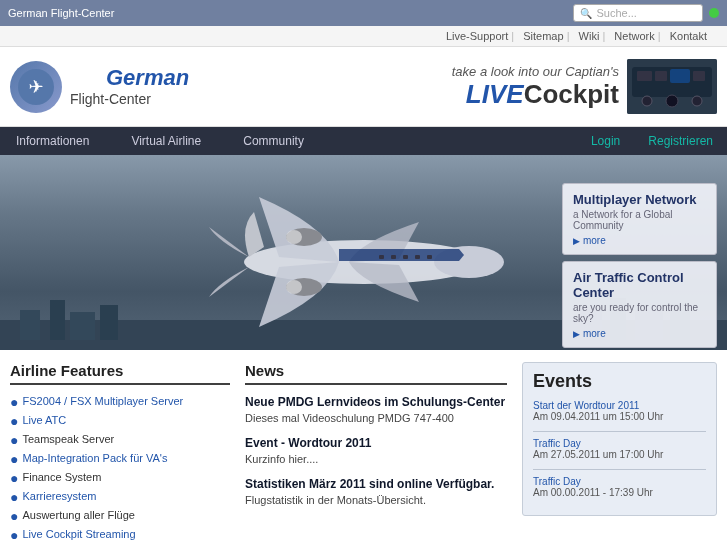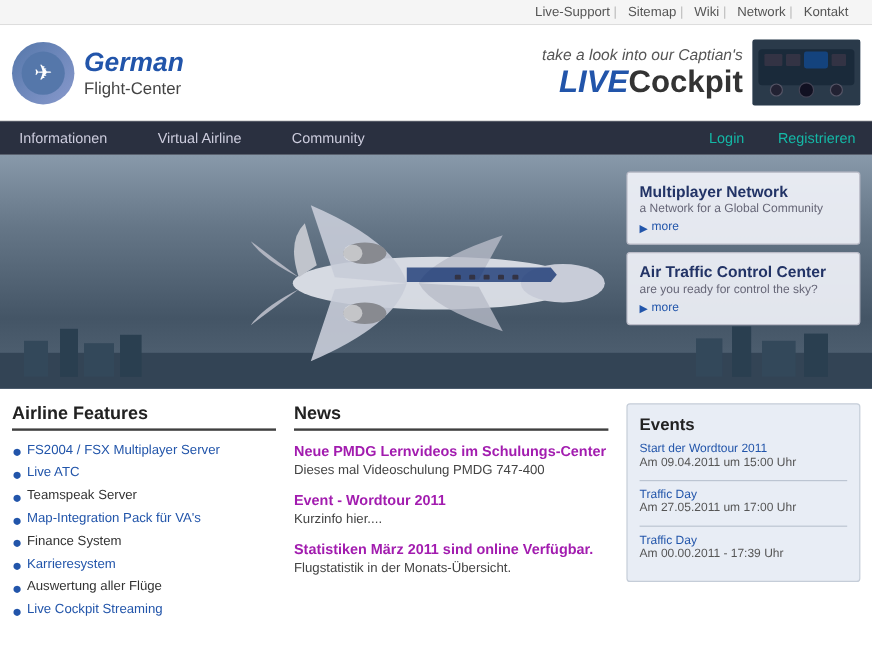--- a/index.html
+++ b/index.html
@@ -57,21 +57,21 @@
       height: 52px;
       background: linear-gradient(135deg, #5577aa, #8899cc);
       border-radius: 50%;
       display: flex;
       align-items: center;
       justify-content: center;
       color: #fff;
       font-size: 18px;
     }
     #logo-text { line-height: 1.2; }
-    #logo-text .german { font-size: 22px; font-weight: bold; color: #2255aa; font-style: italic; }
+    #logo-text .german { font-size: 22px; font-weight: bold; color: #2255aa; font-style: italic; margin-left: 36px; }
     #logo-text .flight-center { font-size: 14px; color: #444; }
     #header-right {
       margin-left: auto;
       text-align: right;
     }
     #livecockpit-banner {
       display: flex;
       align-items: center;
       gap: 8px;
       margin-left: 42px;
@@ -126,22 +126,22 @@
     #hero {
       position: relative;
       height: 195px;
       background: linear-gradient(180deg, #667788 0%, #445566 40%, #334455 60%, #556677 100%);
       overflow: hidden;
     }
     
     #hero-cards {
       position: absolute;
       right: 10px;
-      top: 14px;
-      width: 195px;
+      top: 28px;
+      width: 155px;
       display: flex;
       flex-direction: column;
       gap: 6px;
     }
     .hero-card {
       background: rgba(240,242,248,0.92);
       border: 1px solid #bbbcc8;
       border-radius: 3px;
       padding: 8px 10px;
     }
@@ -185,51 +185,61 @@
     .bullet { color: #2255aa; font-size: 14px; line-height: 1; }
     .feature-link { color: #2255aa; text-decoration: none; }
     .feature-text { color: #333; }
 
     
     #col-mid {
       flex: 1;
       padding: 0 15px;
     }
     .news-item { margin-bottom: 12px; }
-    .news-title { font-size: 12px; font-weight: bold; color: #a21caf; text-decoration: none; display: block; margin-bottom: 3px; }
+    .news-title { font-size: 12px; font-weight: bold; color: #0f172a; text-decoration: none; display: block; margin-bottom: 3px; }
     .news-desc { font-size: 11px; color: #444; }
 
     
     #col-right {
       width: 195px;
       min-width: 195px;
     }
     .events-box {
       background: #e8edf5;
       border: 1px solid #c5cdd8;
       border-radius: 3px;
       padding: 8px 10px;
     }
     .events-title {
-      font-size: 14px;
+      font-size: 18px;
       font-weight: bold;
       color: #222;
       margin-bottom: 8px;
     }
     .event-item { margin-bottom: 9px; }
     .event-name { font-size: 10px; font-weight: normal; color: #2255aa; text-decoration: none; display: block; }
     .event-date { font-size: 10px; color: #555; }
 
     .separator { height: 1px; background: #bcc5d2; margin: 6px 0; }
   </style>
 </head>
 <body>
 
 <div style="position:relative; width:727px; overflow:hidden;">
 
+  <div id="titlebar">
+    <span>German Flight-Center</span>
+    <div id="titlebar-right">
+      <div id="search-box">
+        <span class="search-icon-small">🔍</span>
+        <span style="color:#aaa; font-size:11px;">Suche...</span>
+      </div>
+      <span class="green-dot"></span>
+    </div>
+  </div>
 
   <div id="toplinks">
     <a href="#">Live-Support</a>
     <span style="color:#bbb;">|</span>
     <a href="#">Sitemap</a>
     <span style="color:#bbb;">|</span>
     <a href="#">Wiki</a>
     <span style="color:#bbb;">|</span>
     <a href="#">Network</a>
     <span style="color:#bbb;">|</span>

